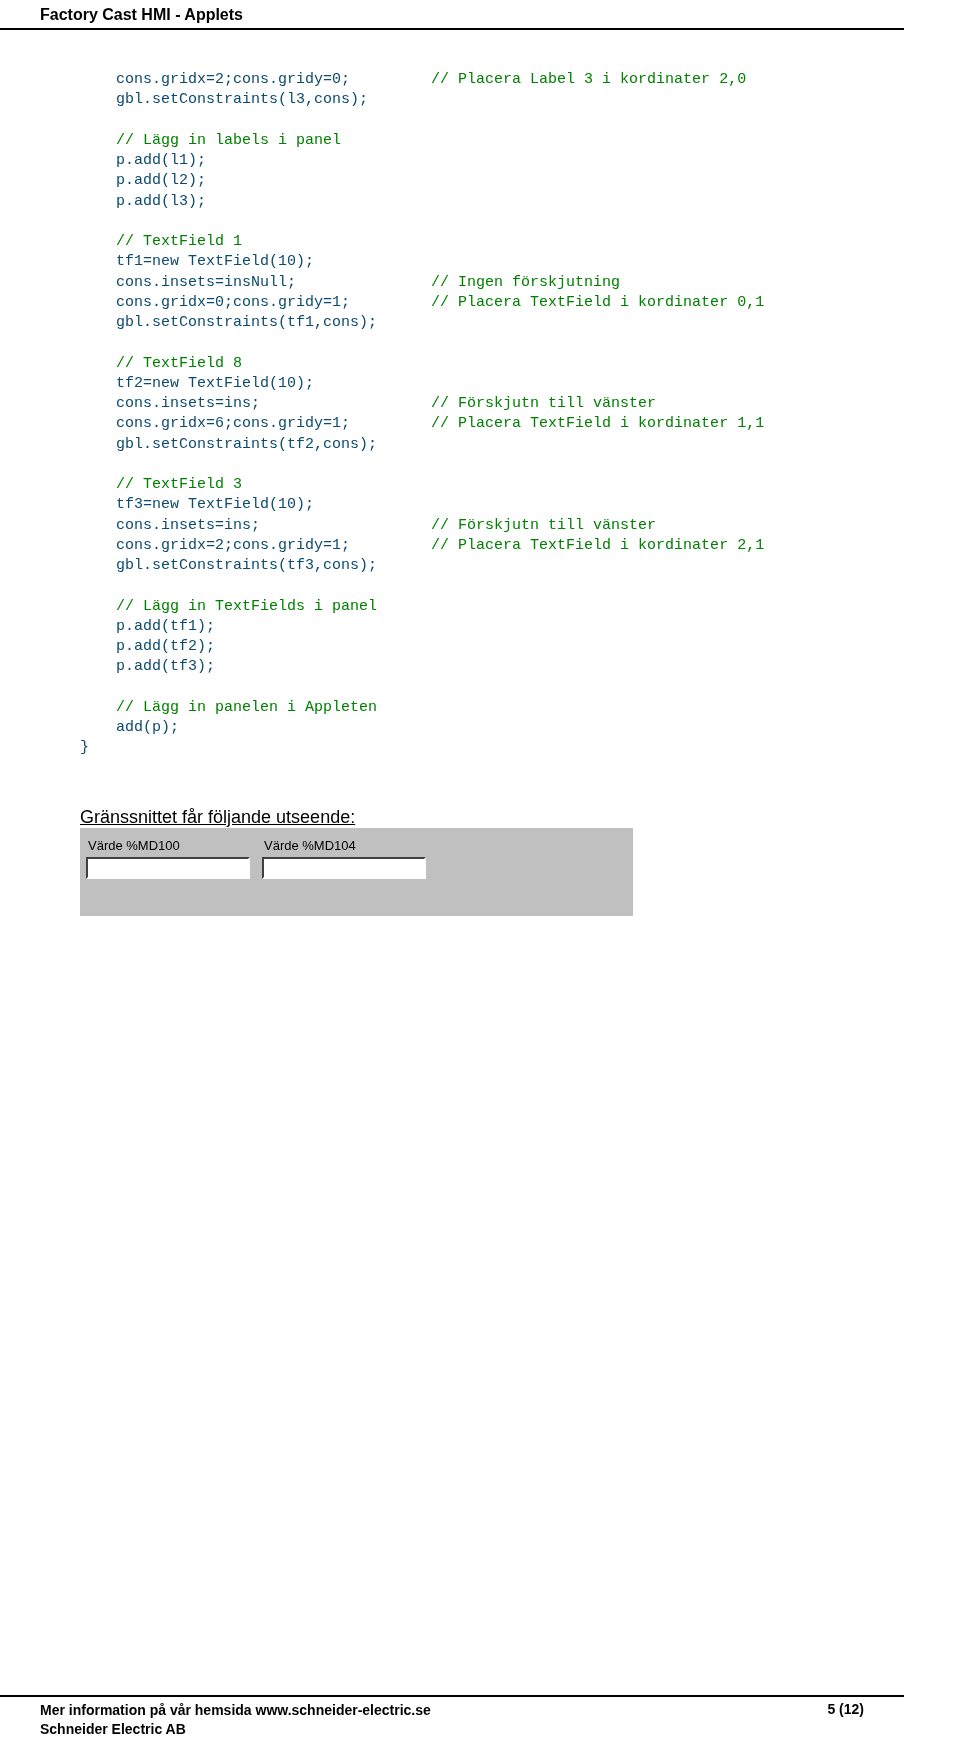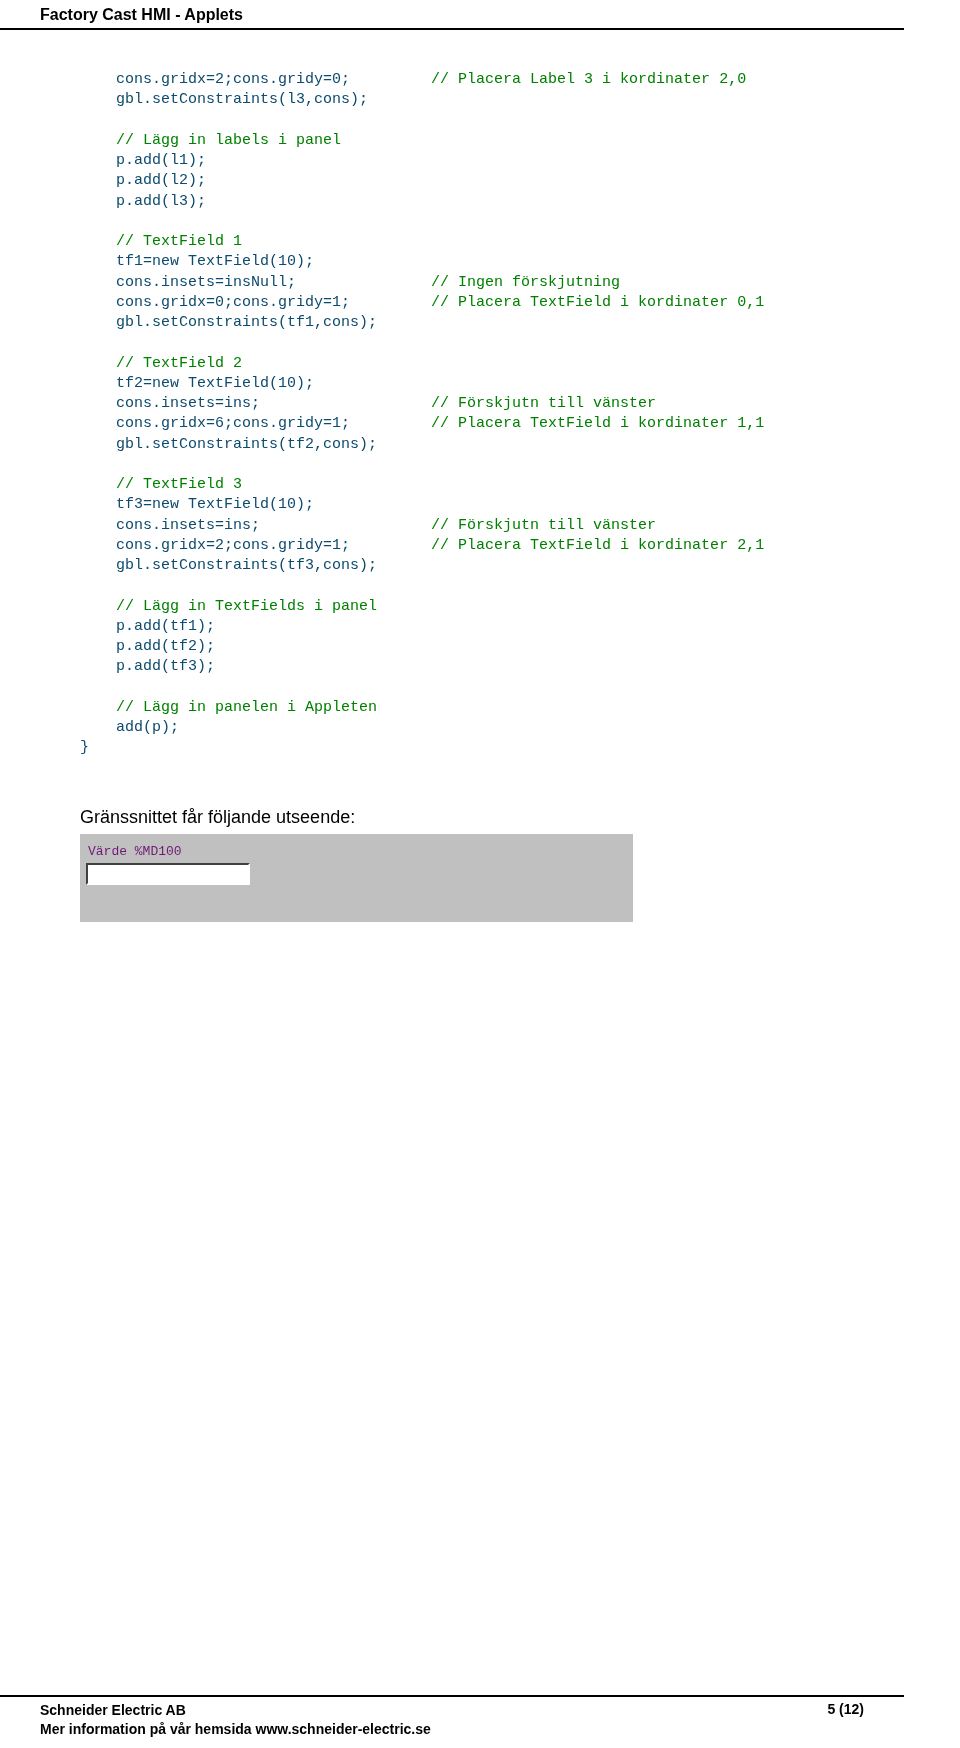--- a/index.html
+++ b/index.html
@@ -30,35 +30,35 @@
     font-size: 15px;
     line-height: 1.35;
     margin: 0;
     white-space: pre;
   }
   .code .kw { color: #0c4a6e; }
   .code .cm { color: #008000; text-align: right; }
   .section-title {
     font-size: 18px;
     margin-top: 48px;
-    margin-bottom: 6px;
+    text-decoration: underline;
   }
   .applet-panel {
     background: #c0c0c0;
     width: 553px;
     height: 88px;
     padding: 8px 6px;
     display: flex;
     gap: 12px;
   }
   .field-block { display: flex; flex-direction: column; }
   .field-label {
     font-size: 13px;
-    font-family: Liberation Mono, monospace;
-    color: #701a75;
+    font-family: Liberation Sans, sans-serif;
+    color: #000000;
     padding: 2px 0 4px 2px;
   }
   .field-input {
     width: 164px;
     height: 22px;
     border-top: 2px solid #404040;
     border-left: 2px solid #404040;
     border-right: 2px solid #fff;
     border-bottom: 2px solid #fff;
     background: #fff;
@@ -98,21 +98,21 @@
     <span class="kw">p.add(l1);</span>
     <span class="kw">p.add(l2);</span>
     <span class="kw">p.add(l3);</span>
 
     <span class="cm">// TextField 1</span>
     <span class="kw">tf1=new TextField(10);</span>
     <span class="kw">cons.insets=insNull;</span>               <span class="cm">// Ingen förskjutning</span>
     <span class="kw">cons.gridx=0;cons.gridy=1;</span>         <span class="cm">// Placera TextField i kordinater 0,1</span>
     <span class="kw">gbl.setConstraints(tf1,cons);</span>
 
-    <span class="cm">// TextField 2</span>
+    <span class="cm">// TextField 8</span>
     <span class="kw">tf2=new TextField(10);</span>
     <span class="kw">cons.insets=ins;</span>                   <span class="cm">// Förskjutn till vänster</span>
     <span class="kw">cons.gridx=6;cons.gridy=1;</span>         <span class="cm">// Placera TextField i kordinater 1,1</span>
     <span class="kw">gbl.setConstraints(tf2,cons);</span>
 
     <span class="cm">// TextField 3</span>
     <span class="kw">tf3=new TextField(10);</span>
     <span class="kw">cons.insets=ins;</span>                   <span class="cm">// Förskjutn till vänster</span>
     <span class="kw">cons.gridx=2;cons.gridy=1;</span>         <span class="cm">// Placera TextField i kordinater 2,1</span>
     <span class="kw">gbl.setConstraints(tf3,cons);</span>
@@ -127,25 +127,29 @@
 <span class="kw">}</span>
 </pre>
 
     <div class="section-title">Gränssnittet får följande utseende:</div>
 
     <div class="applet-panel">
       <div class="field-block">
         <div class="field-label">Värde %MD100</div>
         <input class="field-input" value="" style="">
       </div>
+      <div class="field-block">
+        <div class="field-label">Värde %MD104</div>
+        <input class="field-input" value="" style="">
+      </div>
     </div>
 
   </div>
 
   <div class="footer">
     <div class="left">
+      <div>Mer information på vår hemsida www.schneider-electric.se</div>
       <div>Schneider Electric AB</div>
-      <div>Mer information på vår hemsida www.schneider-electric.se</div>
     </div>
     <div class="right">5 (12)</div>
   </div>
 
 </div>
 
 </body></html>

